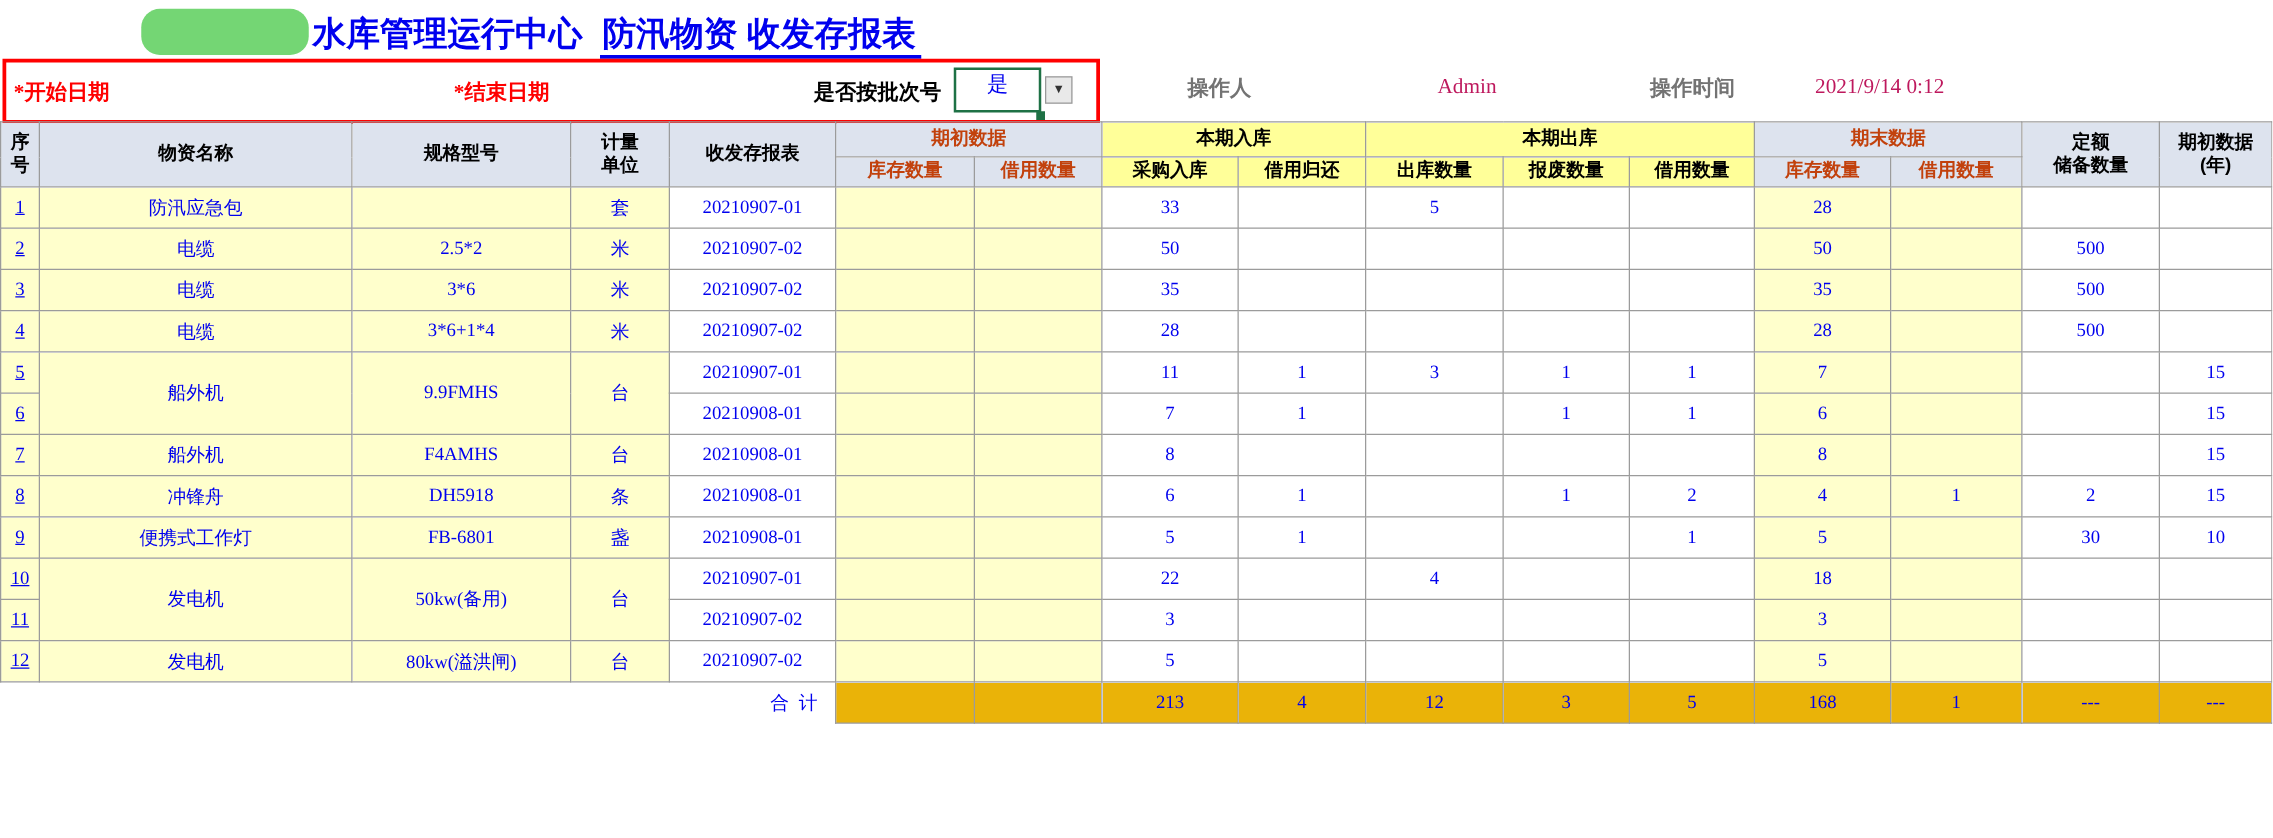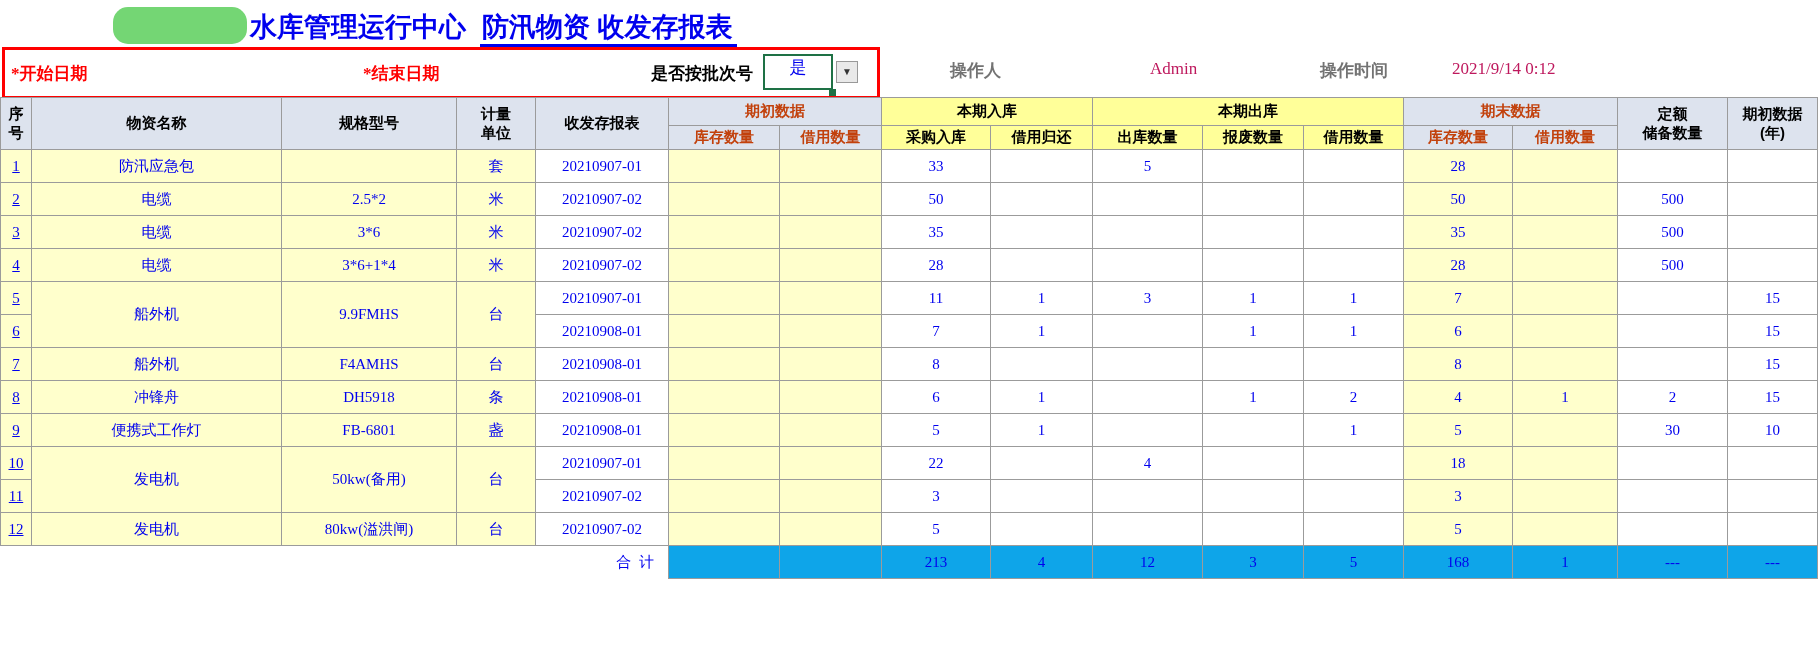--- a/index.html
+++ b/index.html
@@ -45,21 +45,21 @@
   .report th.red{color:#c2410c;}
   .report td{height:32px;font:15px "Liberation Serif",serif;color:#0000ee;}
   .td-yellow{background:#ffffcc;}
   .td-white{background:#ffffff;}
   .td-num{font-weight:bold;}
   .td-batch{font-size:16px;}
   .seq-link{color:#0000ee;text-decoration:underline;cursor:pointer;}
   .total-label{border:none !important;background:#fff !important;text-align:right !important;
                padding-right:12px !important;font:bold 20px "Liberation Sans",sans-serif;
                color:#000;letter-spacing:2px;margin-top:28px;}
-  .td-total{background:#0ea5e9;font-weight:bold;}
+  .td-total{background:#eab308;font-weight:bold;}
 </style>
 </head>
 <body>
 
 <div id="page">
 
   <div class="redact-blob"></div>
   <div class="page-title">
     <span class="t1">水库管理运行中心</span><span class="t2">防汛物资 收发存报表</span>
   </div>

